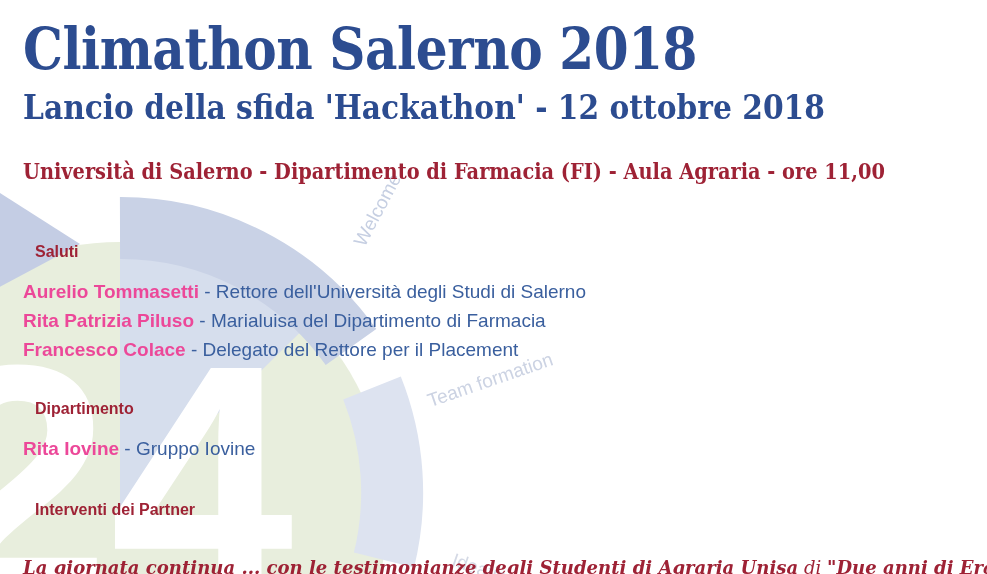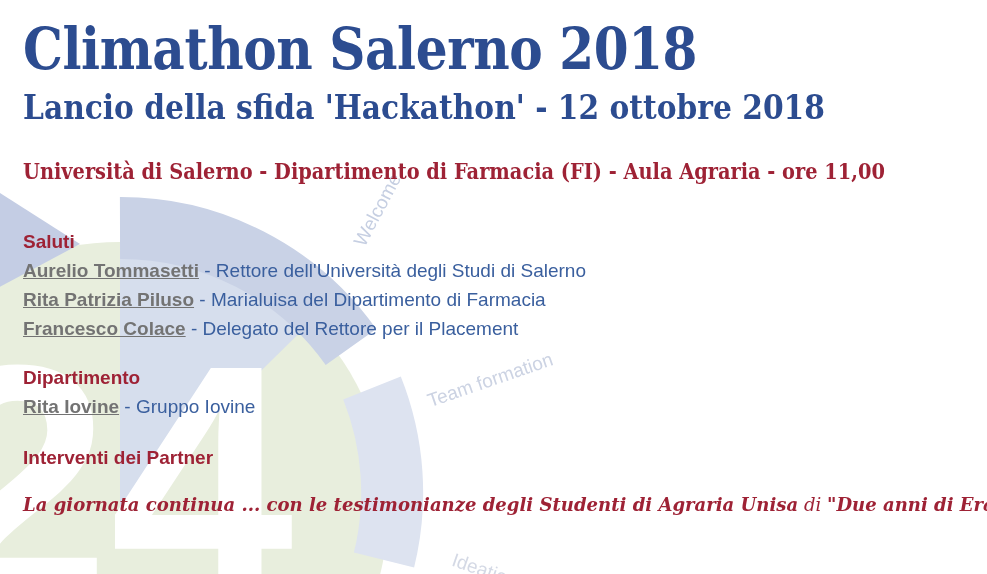--- a/index.html
+++ b/index.html
@@ -100,42 +100,41 @@
     transform-origin: left center;
     margin: 0;
     padding-top: 36px;
     white-space: nowrap;
   }
 
   .section-head {
     font-family: "Liberation Sans", sans-serif;
     font-weight: bold;
     color: #9e2235;
-    font-size: 19px;
-    line-height: 1.0;
-    margin: 0;
+    font-size: 16px;
+    line-height: 1.0;
+    margin: 12px;
     white-space: nowrap;
   }
   .head-saluti        { padding-top: 50px; }
   .head-presentazione { padding-top: 30px; }
   .head-partner       { padding-top: 32px; }
 
   .person-line {
     font-family: "Liberation Sans", sans-serif;
     font-size: 19px;
     line-height: 1.0;
     color: #3a5f9e;
     margin: 0;
     padding-top: 10px;
     white-space: nowrap;
   }
   .person-line .nm {
     font-weight: bold;
-    color: #737373;
-    text-decoration: underline;
+    color: #ec4899;
   }
   .person-line .dash { color: #3a5f9e; }
   .person-line .role { color: #3a5f9e; text-align: center; }
 
   .closing {
     font-family: "DejaVu Serif", "Liberation Serif", serif;
     font-style: italic;
     font-weight: bold;
     color: #9e2235;
     font-size: 19px;

